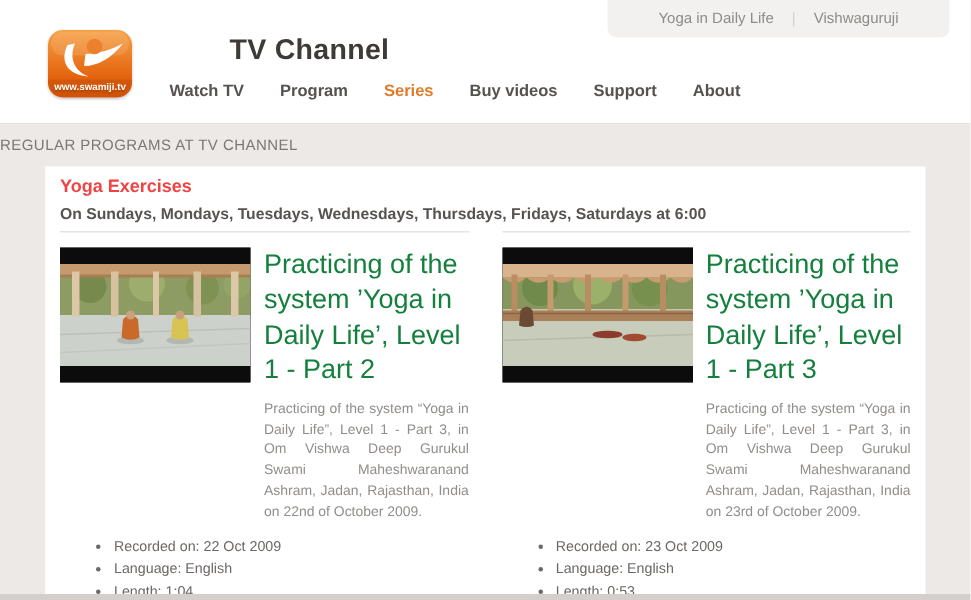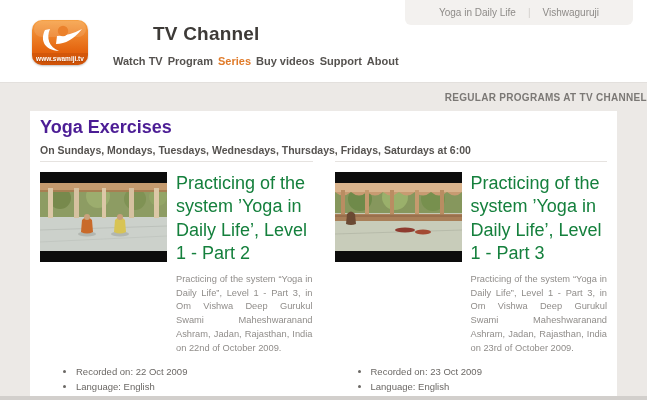--- a/index.html
+++ b/index.html
@@ -38,41 +38,41 @@
   }
   .logo svg { display:block; }
   .logo-url {
     position:absolute; left:0; right:0; bottom:3px;
     text-align:center;
     font-size:6.5px; font-weight:bold; color:#fff;
     text-shadow:0 1px 1px rgba(150,60,0,.7);
   }
   .header-text { padding:23px 0 0 113px; }
   .site-title { font-size:19px; font-weight:bold; color:#3d3a37; letter-spacing:.2px;margin-left:40px; }
-  .main-nav { margin-top:10px; display:flex; gap:5px; }
+  .main-nav { margin-top:10px; display:flex; gap:24px; }
   .main-nav a {
     font-size:11px; font-weight:bold; color:#55524f;
     text-decoration:none; cursor:pointer;
   }
   .main-nav a.active { color:#e07b2a; }
   
   .band {
-    text-align:right;
+    text-align:left;
     padding:9px 0 8px;
-    font-size:10px; font-weight:bold;
+    font-size:10px; font-weight:normal;
     color:#7b7875; letter-spacing:.3px;border-radius:13px;
   }
   
   .card {
     margin:0 30px;
     background:#fff;
     padding:6px 10px 60px;
     min-height:320px;
   }
-  .section-title { font-size:18px; font-weight:bold; color:#4c1d95; }
+  .section-title { font-size:12px; font-weight:bold; color:#ef4444; }
   .schedule { margin-top:6px; font-size:10.5px; font-weight:bold; color:#565350; }
   .section-desc { margin-top:4px; font-size:10.5px; color:#7d7a77; }
   .video-grid {
     margin-top:5px;
     display:grid;
     grid-template-columns:1fr 1fr;
     column-gap:22px;
   }
   .video-item { border-top:1px solid #e6e3e0; padding-top:10px; margin-bottom:12px; }
   .item-top { display:flex; gap:9px; }

